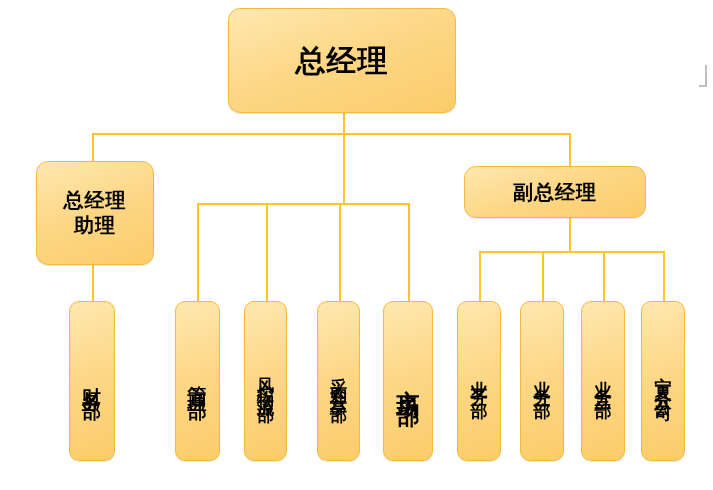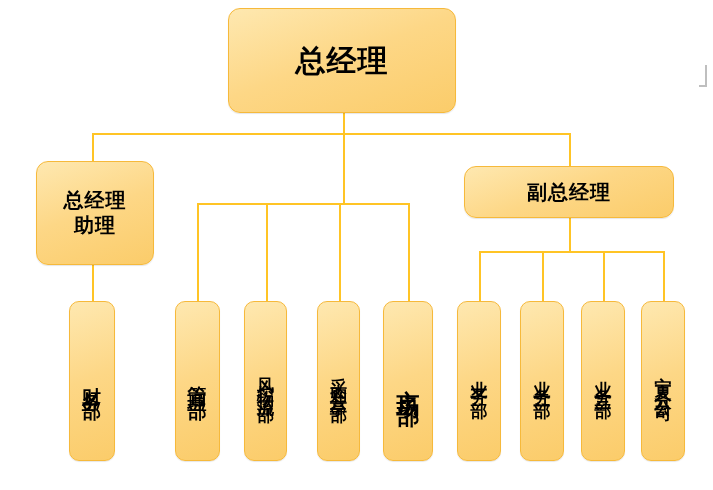--- a/index.html
+++ b/index.html
@@ -115,21 +115,21 @@
 
   <div class="node h-text fs-top" style="left:228px; top:8px; width:228px; height:105px;">
     <span class="label">总经理</span>
   </div>
 
   <div class="node h-text fs-lvl2" style="left:36px; top:161px; width:118px; height:104px;">
     <span class="label">总经理
 助理</span>
   </div>
 
-  <div class="node h-text fs-lvl2" style="left:464px; top:166px; width:210px; height:52px;">
+  <div class="node h-text fs-lvl2" style="left:464px; top:166px; width:182px; height:52px;">
     <span class="label">副总经理</span>
   </div>
 
   <div class="node v-text fs-leaf" style="left:69px; top:301px; width:46px; height:160px;">
     <span class="label">财务部</span>
   </div>
 
   <div class="node v-text fs-leaf" style="left:175px; top:301px; width:45px; height:160px;">
     <span class="label">管理部</span>
   </div>

